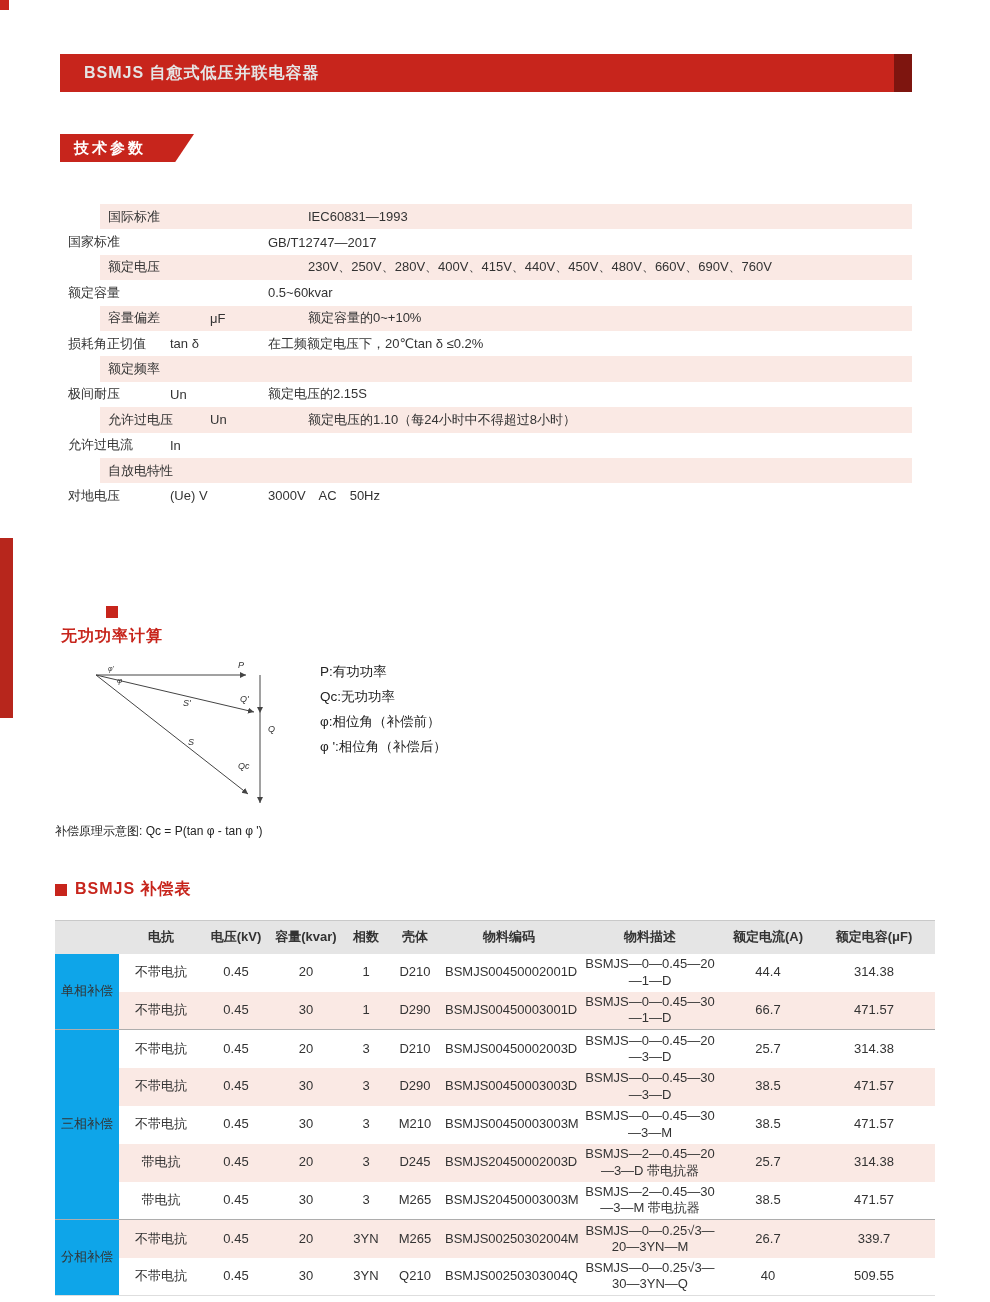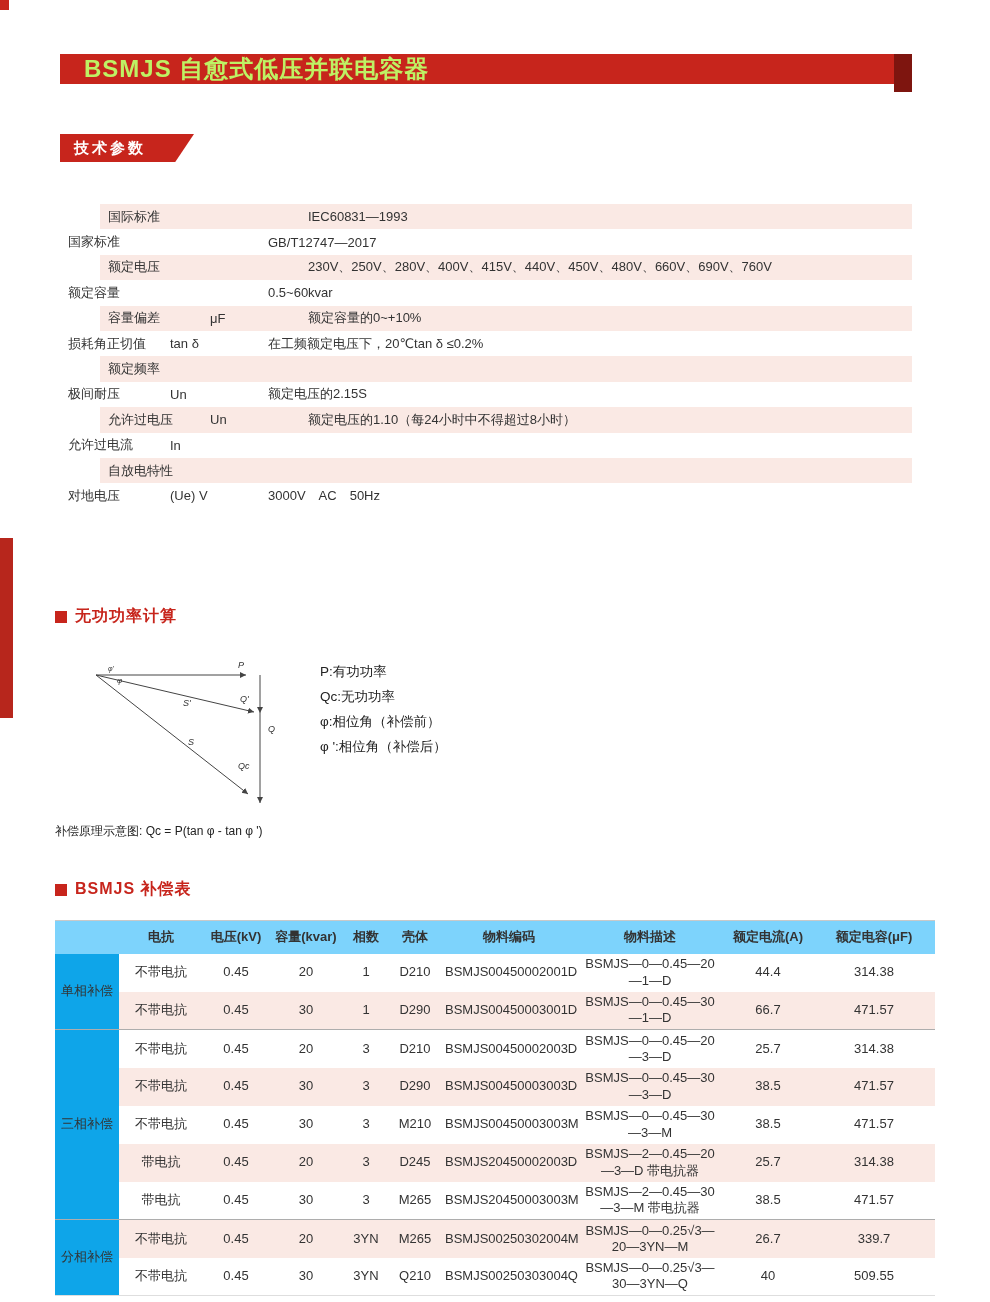--- a/index.html
+++ b/index.html
@@ -5,56 +5,56 @@
   * { margin:0; padding:0; box-sizing:border-box; }
   html,body { background:#ffffff; }
   body {
     width:990px; height:1302px; position:relative; overflow:hidden;
     font-family:"Liberation Sans","DejaVu Sans",sans-serif; color:#333;
   }
   .corner-mark { position:absolute; left:0; top:0; width:9px; height:10px; background:#c7251c; }
   .left-strip  { position:absolute; left:0; top:538px; width:13px; height:180px; background:#b7261c; }
 
   .banner {
-    position:absolute; left:60px; top:54px; width:852px; height:30px;
-    background:#c7251c; color:#bef264; display:flex; align-items:center;
-    padding-left:24px; font-size:24px; font-weight:bold; letter-spacing:1px;
+    position:absolute; left:60px; top:54px; width:852px; height:38px;
+    background:#c7251c; color:#e5e5e5; display:flex; align-items:center;
+    padding-left:24px; font-size:16px; font-weight:bold; letter-spacing:1px;
   }
   .banner-end { position:absolute; right:0; top:0; width:18px; height:38px; background:#7e150f; }
 
   .flag {
     position:absolute; left:60px; top:134px; width:134px; height:28px;
     background:#c7251c; color:#fff; font-size:15px; font-weight:bold;
     display:flex; align-items:center; padding-left:14px; letter-spacing:3px;
     clip-path:polygon(0 0,100% 0,86% 100%,0 100%);
   }
 
   .tech { position:absolute; left:60px; top:204px; width:852px; font-size:13px; }
   .trow { display:flex; height:25.4px; align-items:center; }
   .trow.pink { background:#fae9e4;margin-left:40px; }
   .tl { width:110px; padding-left:8px; flex:none; }
   .ts { width:98px; flex:none; }
   .tv { flex:1; }
 
   .sec { position:absolute; color:#c7251c; font-size:16px; font-weight:bold;
          display:flex; align-items:center; gap:8px; letter-spacing:1px; }
   .sec .sq { width:12px; height:12px; background:#c7251c; flex:none; }
-  #sec-power { left:55px; top:606px; }
+  #sec-power { left:61px; top:606px;flex-direction:column; }
   #sec-comp  { left:55px; top:879px; }
 
   .diagram { position:absolute; left:88px; top:655px; width:215px; height:158px; }
   .legend  { position:absolute; left:320px; top:659px; font-size:13.5px; line-height:25px; color:#222; }
   .caption { position:absolute; left:55px; top:823px; font-size:12px; color:#222; }
 
   table.comp {
     position:absolute; left:55px; top:920px; width:880px;
     border-collapse:collapse; table-layout:fixed; font-size:13px; color:#333;
   }
   .comp th {
-    background:#7dd3fc; height:33px; font-weight:bold; font-size:13px;
+    background:#e5e5e5; height:33px; font-weight:bold; font-size:13px;
     border-top:1px solid #c9c9c9; text-align:center; vertical-align:middle; padding:0 2px;
   }
   .comp td { height:38px; text-align:center; vertical-align:middle; padding:2px 4px; line-height:1.25; }
   .comp tr.pink td { background:#fae9e4; }
   .comp tr td.grp, .comp tr.pink td.grp { background:#0ea5e9; }
   .comp tr.gsep td { border-top:1px solid #adadad; }
   .comp { border-bottom:1px solid #dedede; }
 </style>
 </head>
 <body>

